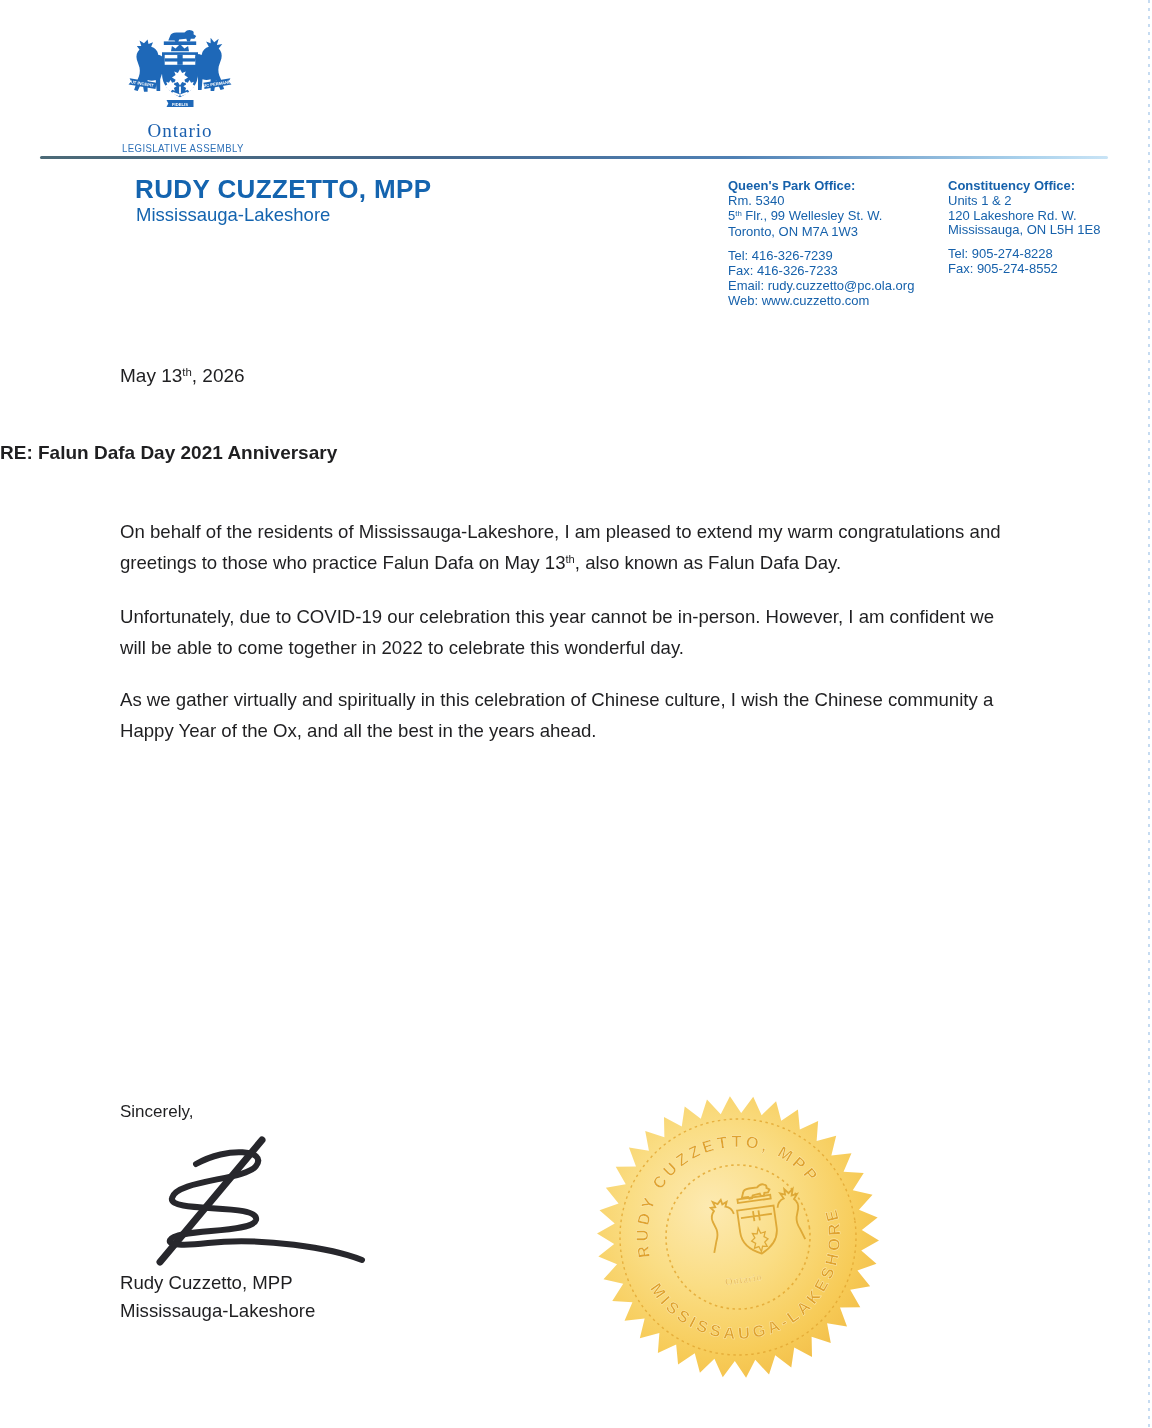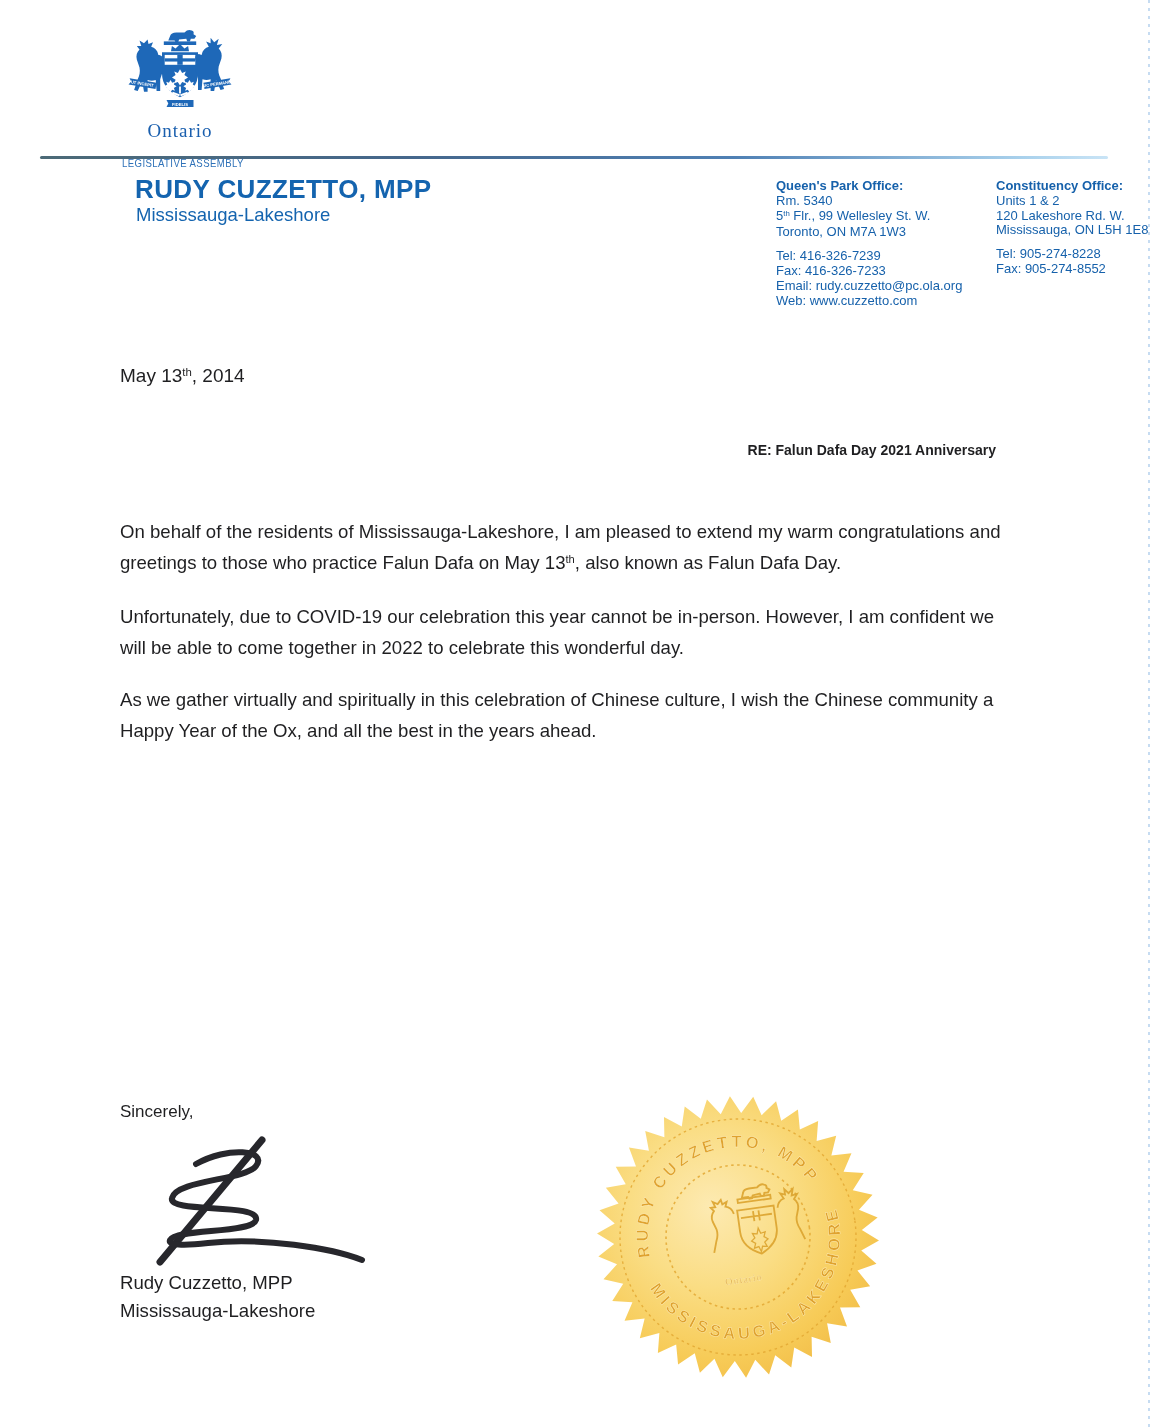--- a/index.html
+++ b/index.html
@@ -10,47 +10,47 @@
     color:#1f1f21;
   }
   
   .crest-wrap { position:absolute; left:122px; top:24px; width:116px; text-align:center; }
   .crest-svg { width:108px; height:96px; display:block; margin:0 auto; }
   .ontario-word {
     font-family:"Liberation Serif", serif; font-size:19px; color:#1a5fae;
     letter-spacing:1px; margin-top:0px;
   }
   .assembly-word {
-    font-size:9.6px; color:#2e71b8; letter-spacing:0.4px; margin-top:16px;
+    font-size:9.6px; color:#2e71b8; letter-spacing:0.4px; margin-top:1px;
     transform:scaleY(1.05); white-space:nowrap;
   }
   .head-rule {
     position:absolute; left:40px; top:156px; width:1068px; height:3px;
     background:linear-gradient(90deg,#4c6a77 0%,#45678c 35%,#4f80b4 65%,#a9d1ec 92%,#c9e4f6 100%);
     border-radius:2px;
   }
   .mpp-name {
     position:absolute; left:135px; top:174px;
     font-size:26px; font-weight:bold; color:#1464af; letter-spacing:0.4px;
   }
   .mpp-riding {
     position:absolute; left:136px; top:204px;
     font-size:18.5px; color:#1464af;
   }
-  .office { position:absolute; top:179px; font-size:13px; line-height:14.8px; color:#1661ab;margin-left:48px; }
+  .office { position:absolute; top:179px; font-size:13px; line-height:14.8px; color:#1661ab; }
   .office.qp { left:728px; width:215px; }
   .office.co { left:948px; width:200px; }
   .office .o-title { font-weight:bold; }
   .office .o-contact { margin-top:9px; }
   sup.sc { font-size:0.6em; vertical-align:baseline; position:relative; top:-0.5em; }
   
   .date-line { position:absolute; left:120px; top:365px; font-size:19px; }
   .subject-line {
-    position:absolute; left:0; top:442px; width:996px; text-align:right;
-    font-size:14px; font-weight:bold;
+    position:absolute; left:0; top:442px; width:996px; text-align:left;
+    font-size:19px; font-weight:bold;
   }
   .body-col { position:absolute; left:120px; top:517px; width:886px;
     font-size:18.6px; line-height:30.5px; }
   .body-col p { margin:0 0 22px 0; }
   .closing { position:absolute; left:120px; top:1102px; font-size:17px; }
   .sig-svg { position:absolute; left:110px; top:1136px; width:260px; height:132px; }
   .signer-name { position:absolute; left:120px; top:1272px; font-size:18.6px; }
   .signer-riding { position:absolute; left:120px; top:1300px; font-size:18.6px; }
   
   .seal-svg { position:absolute; left:593px; top:1092px; width:290px; height:290px; }
@@ -131,21 +131,21 @@
 
   <div class="office co">
     <div class="o-title">Constituency Office:</div>
     <div>Units 1 &amp; 2</div>
     <div>120 Lakeshore Rd. W.</div>
     <div>Mississauga, ON L5H 1E8</div>
     <div class="o-contact">Tel:  905-274-8228</div>
     <div>Fax: 905-274-8552</div>
   </div>
 
-  <div class="date-line"><span>May 13</span><sup class="sc">th</sup><span>, 2014</span></div>
+  <div class="date-line"><span>May 13</span><sup class="sc">th</sup><span>, 2026</span></div>
 
   <div class="subject-line">RE: Falun Dafa Day 2021 Anniversary</div>
 
   <div class="body-col">
     <p><span>On behalf of the residents of Mississauga-Lakeshore, I am pleased to extend my warm congratulations and greetings to those who practice Falun Dafa on May 13</span><sup class="sc">th</sup><span>, also known as Falun Dafa Day.</span></p>
     <p>Unfortunately, due to COVID-19 our celebration this year cannot be in-person. However, I am confident we will be able to come together in 2022 to celebrate this wonderful day.</p>
     <p>As we gather virtually and spiritually in this celebration of Chinese culture, I wish the Chinese community a Happy Year of the Ox, and all the best in the years ahead.</p>
   </div>
 
   <div class="closing">Sincerely,</div>

